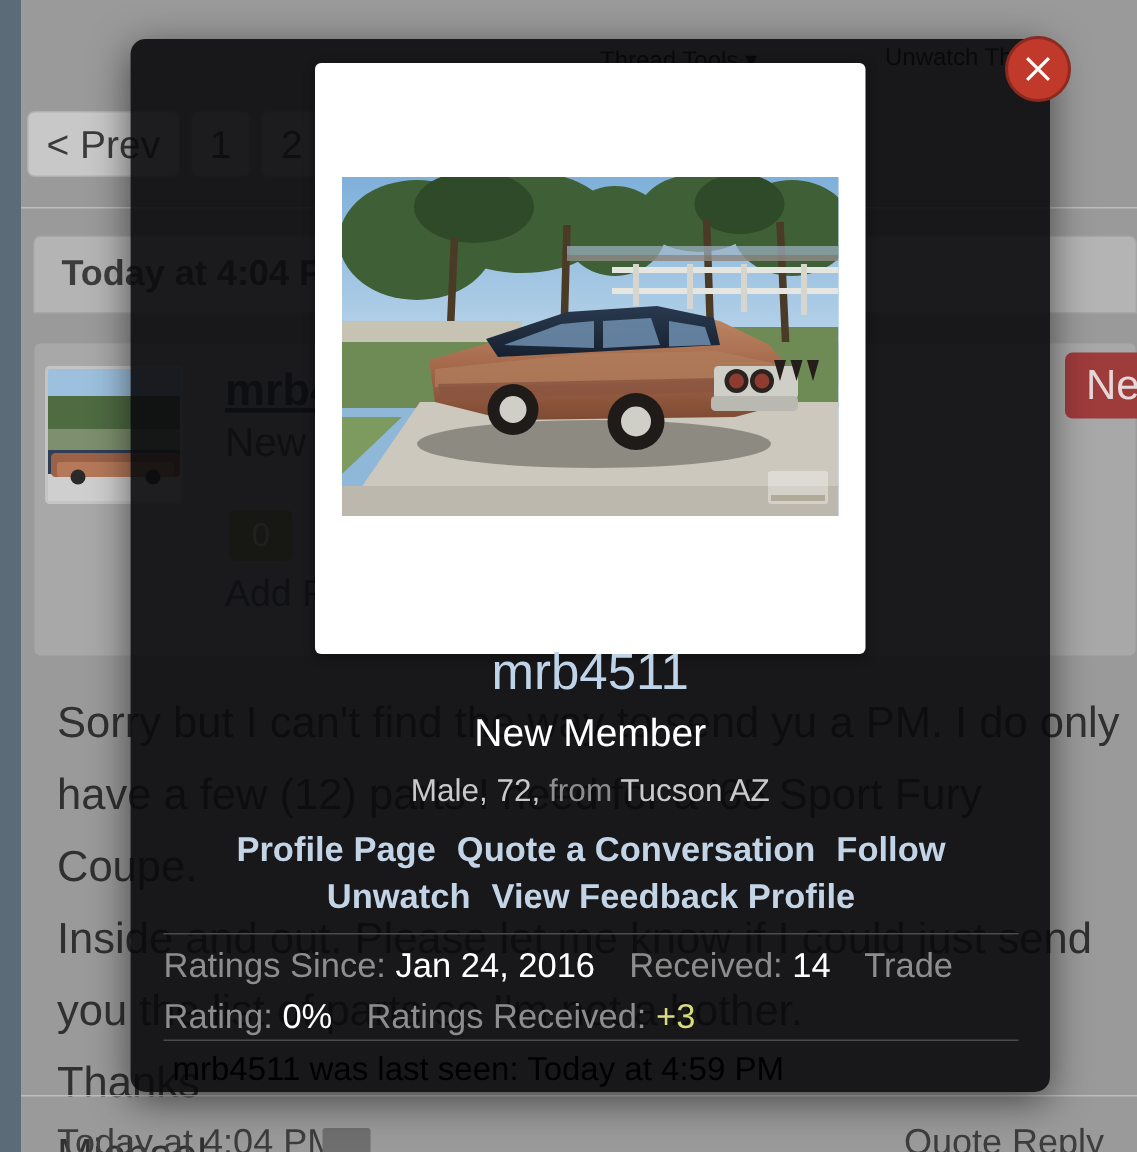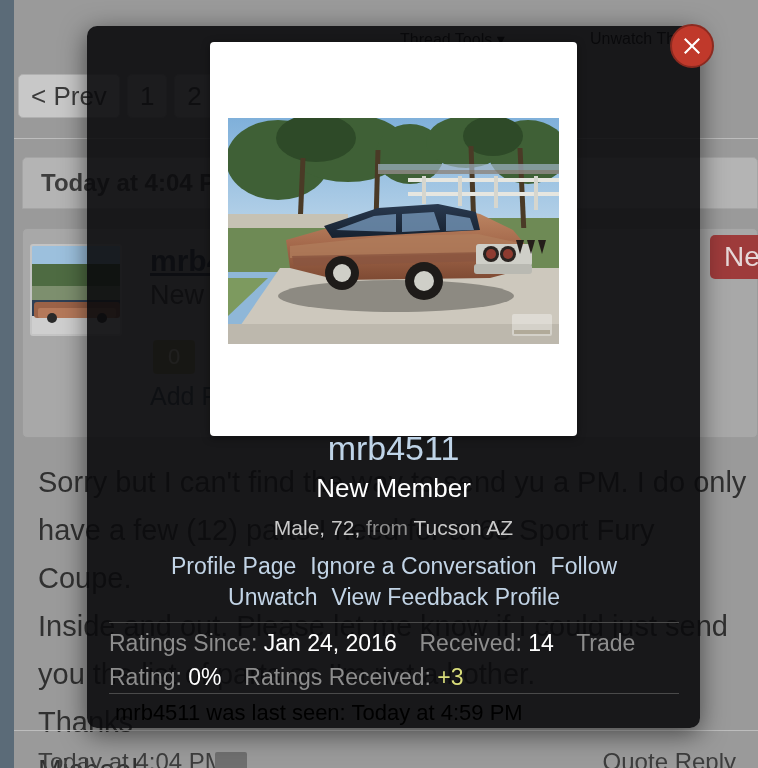--- a/index.html
+++ b/index.html
@@ -259,21 +259,21 @@
   .card-links {
     position: absolute;
     left: 22px; top: 525px;
     width: 570px;
     text-align: center;
     font-size: 23px;
     line-height: 31px;
   }
   .card-links a {
     color: #c2d4e6;
-    font-weight: normal;
+    font-weight: bold;
     text-decoration: none;
     cursor: pointer;
     white-space: nowrap;
     margin: 0 7px;
   }
 
   .divider {
     position: absolute;
     left: 22px;
     width: 570px;
@@ -469,21 +469,21 @@
     <div class="card-usertitle">New Member</div>
 
     <div class="card-demographics">
       <span class="demo-strong">Male,</span>
       <span class="demo-strong">72,</span>
       <span class="demo-dim">from</span>
       <span class="demo-strong">Tucson AZ</span>
     </div>
 
     <div class="card-links">
-      <a>Profile Page</a><a>Ignore a Conversation</a><a>Follow</a><br><a>Unwatch</a><a>View Feedback Profile</a>
+      <a>Profile Page</a><a>Quote a Conversation</a><a>Follow</a><br><a>Unwatch</a><a>View Feedback Profile</a>
     </div>
 
     <div class="divider d1"></div>
 
     <div class="card-stats">
       <span>Ratings Since:</span>
       <span class="v">Jan 24, 2016</span>
       <span class="stat-sep"></span>
       <span>Received:</span>
       <span class="v">14</span>

